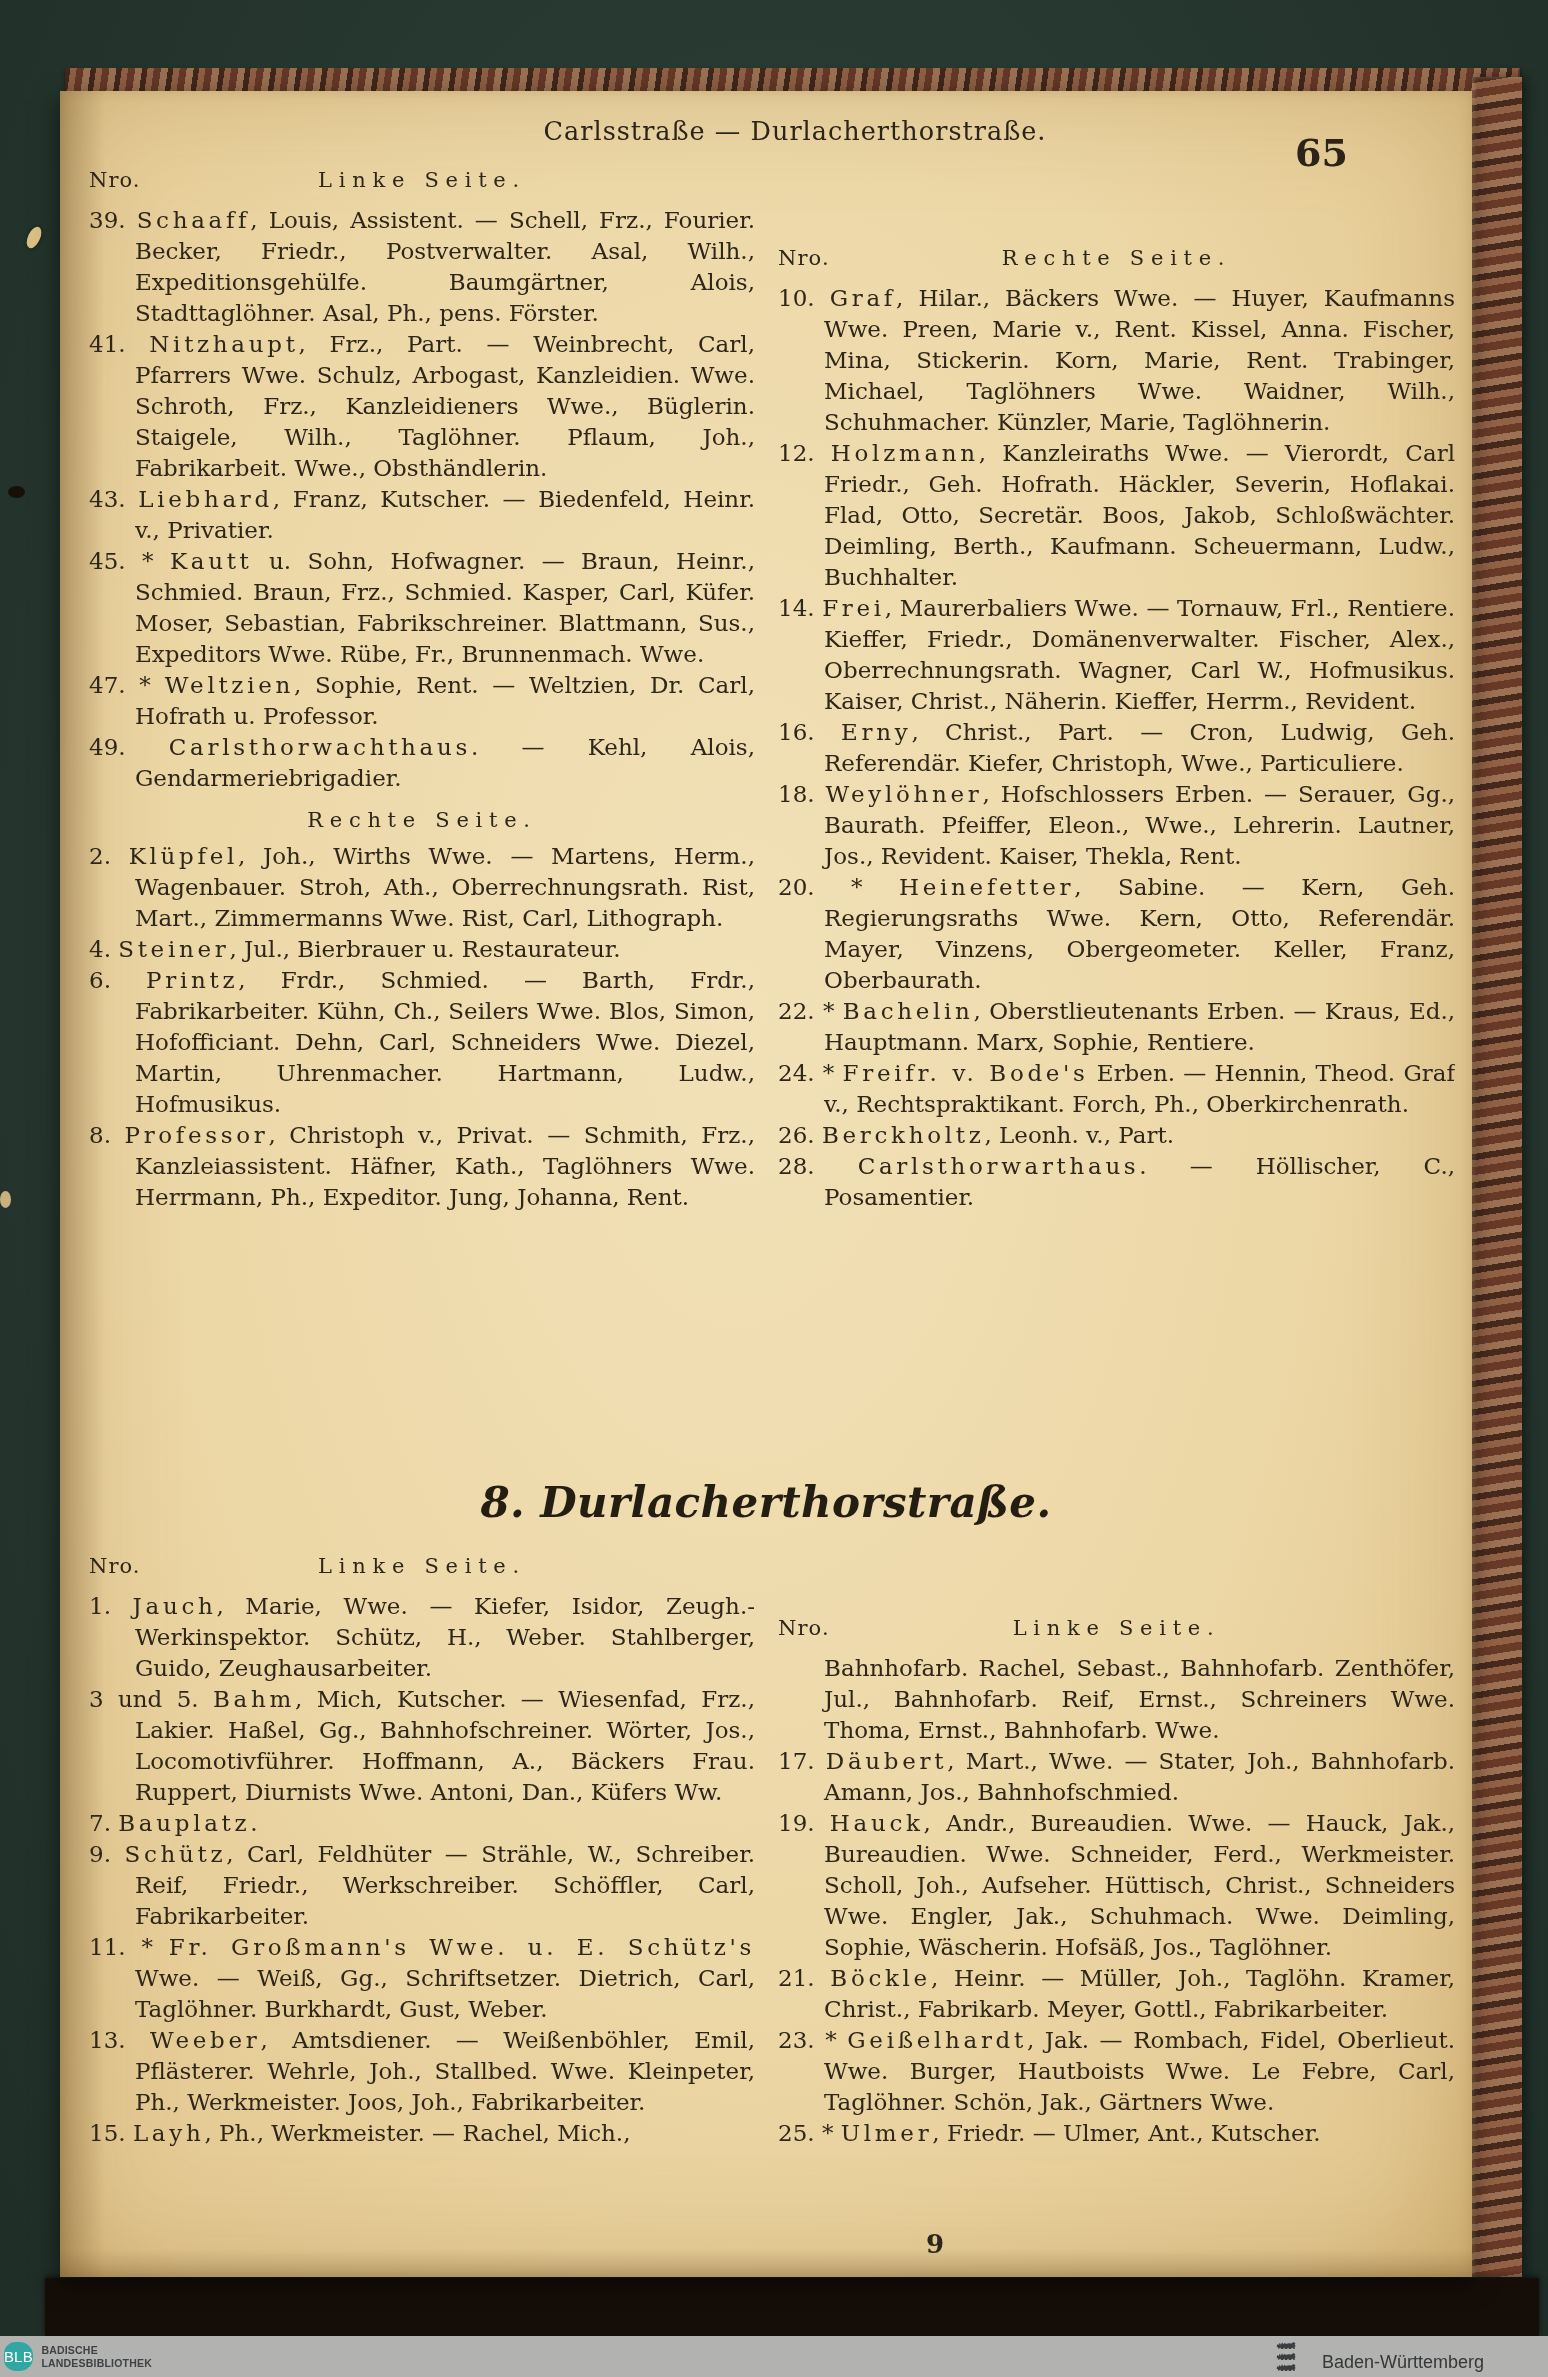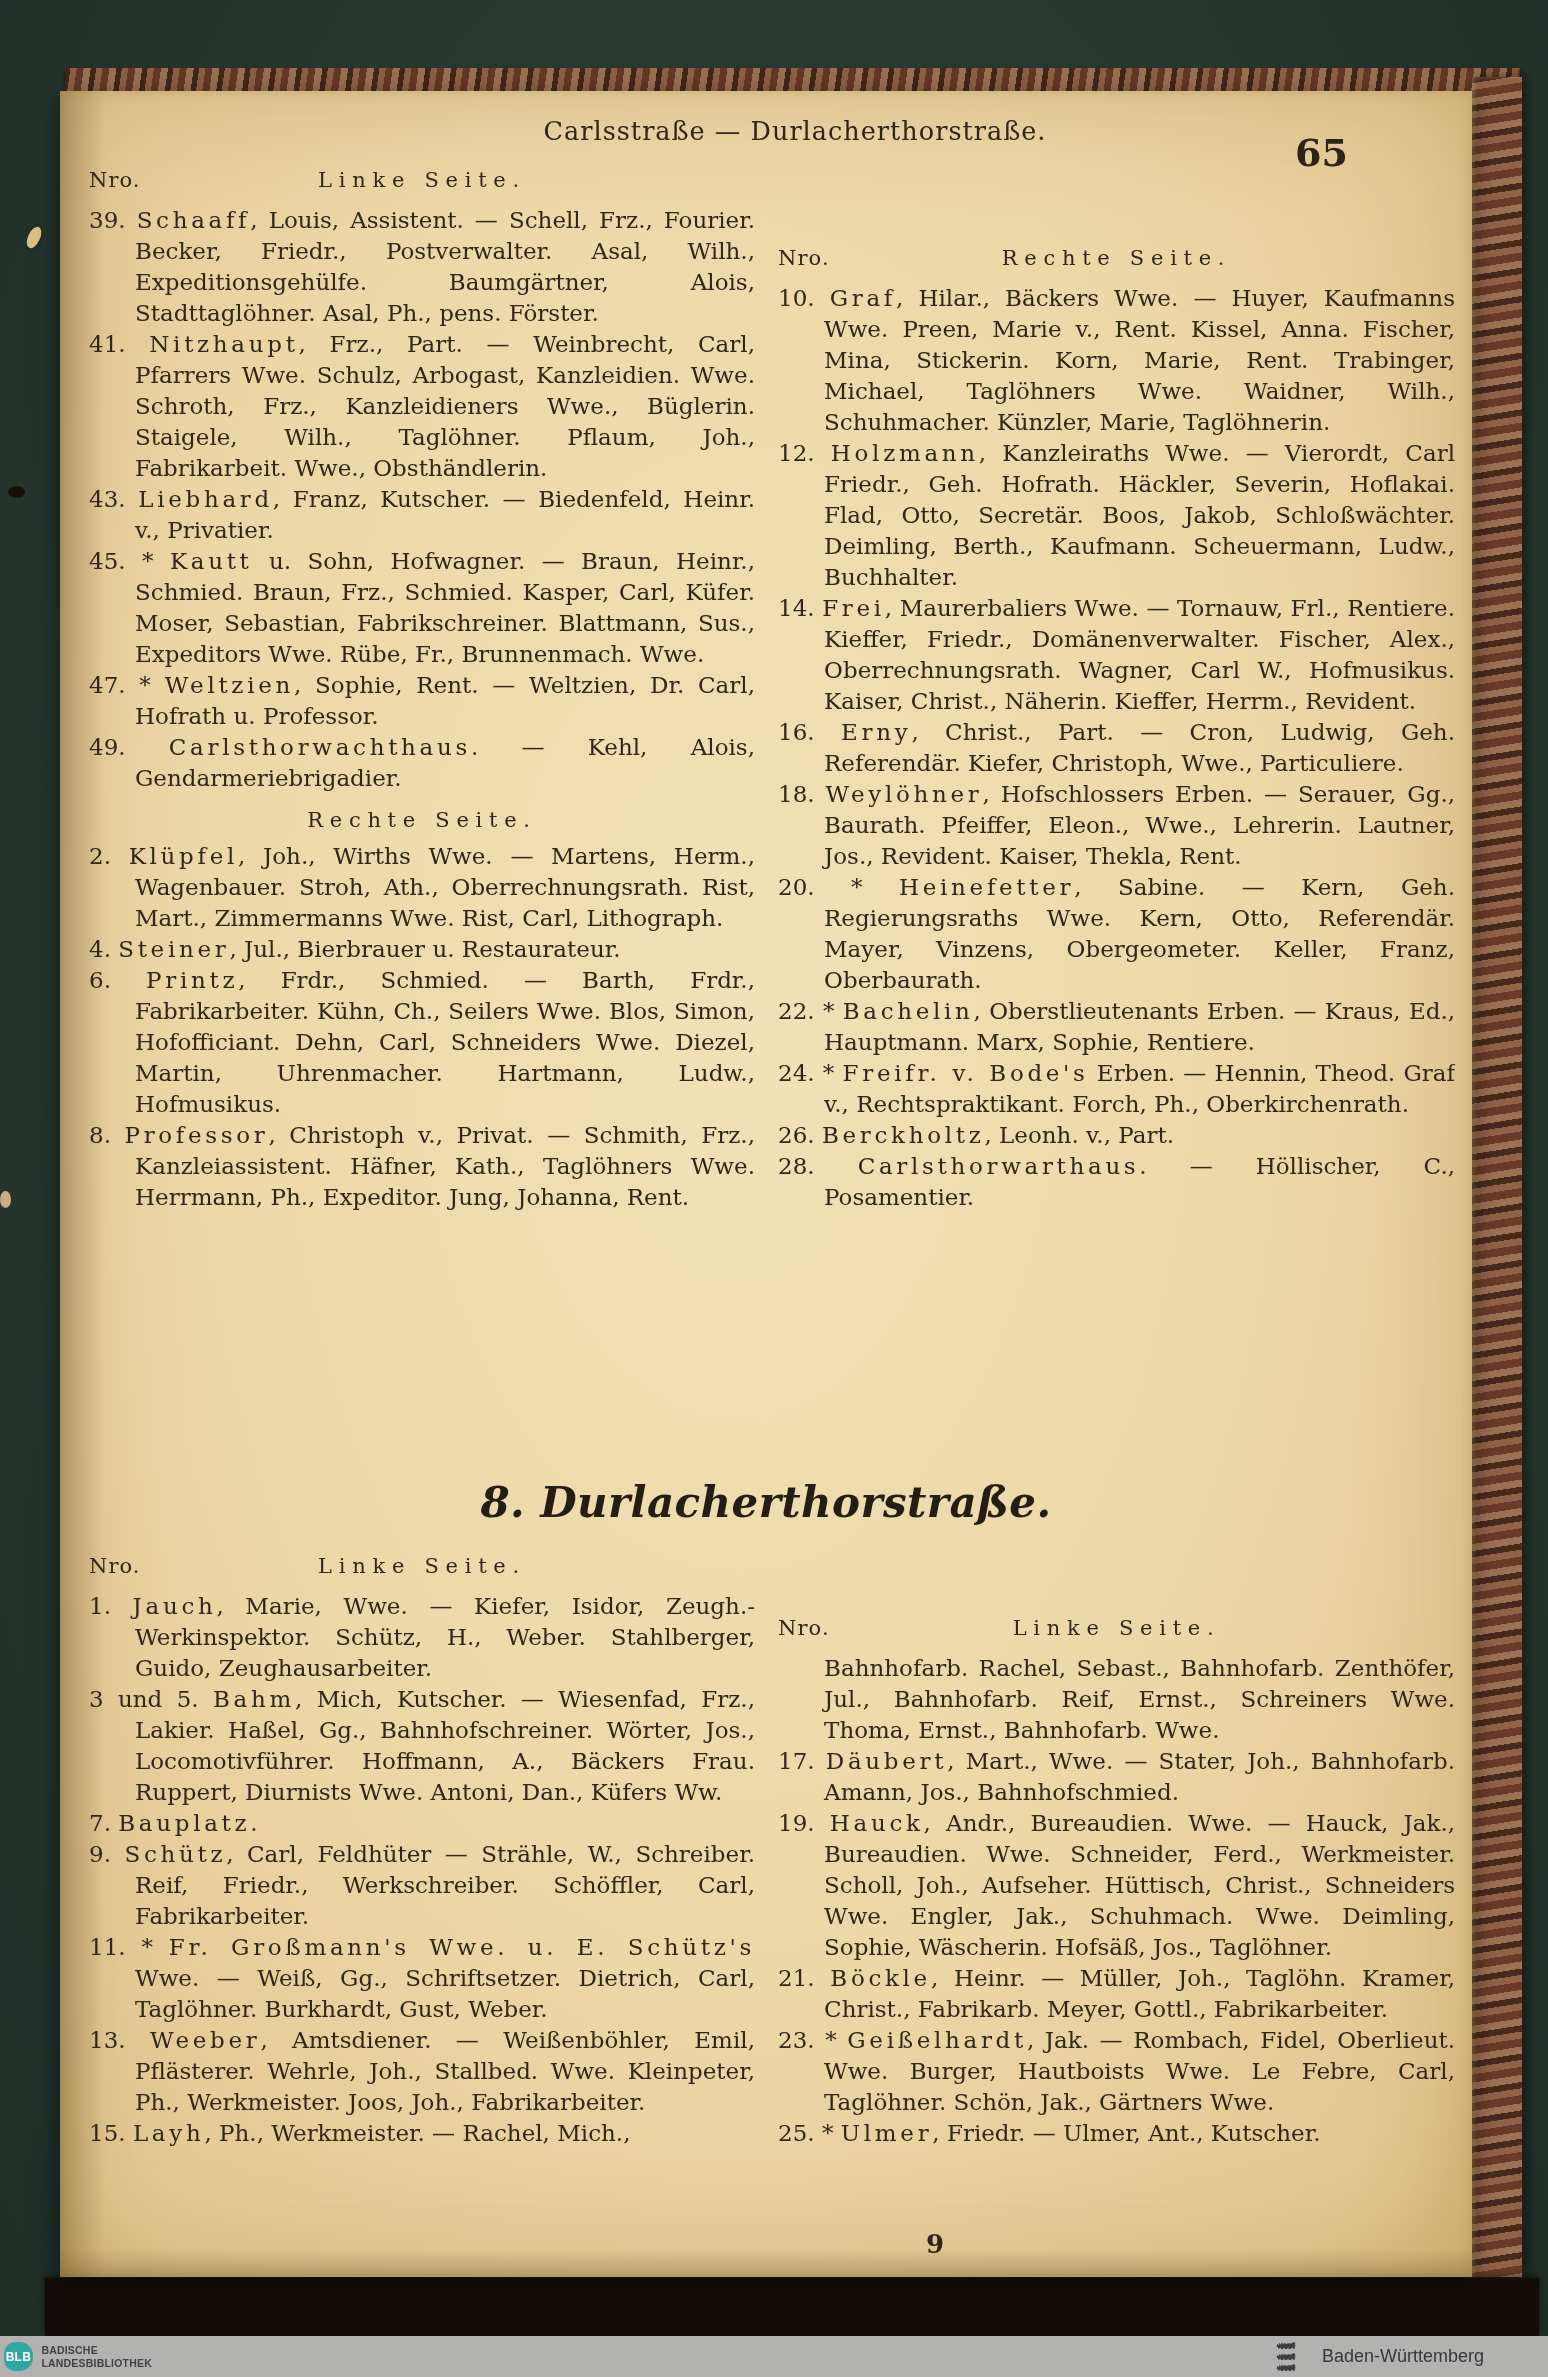--- a/index.html
+++ b/index.html
@@ -56,23 +56,23 @@
   .subhead{text-align:center;font-size:21px;letter-spacing:.32em;margin:14px 0 9.3px;}
 
   .street-heading{position:absolute;top:1387px;left:0;width:100%;text-align:center;
                   font-size:42px;font-weight:bold;letter-spacing:.01em;color:#241d12;font-style:italic;}
 
   
   .watermark-bar{position:absolute;left:0;top:2336px;width:1548px;height:41px;background:#b2b2b0;
                  display:flex;align-items:center;font-family:"Liberation Sans", sans-serif;}
   .blb-badge{width:29px;height:29px;margin-left:3.9px;background:#2fa7a3;border-radius:40% 46% 46% 40%;
              display:flex;align-items:center;justify-content:center;flex:0 0 auto;}
-  .blb-badge span{color:#fff;font-size:12px;font-weight:bold;letter-spacing:0.2px;}
+  .blb-badge span{color:#fff;font-size:15px;font-weight:normal;letter-spacing:0.2px;}
   .lib-name{margin-left:8.5px;color:#3e4245;font-weight:bold;font-size:10.5px;line-height:12.4px;letter-spacing:0.2px;}
-  .bw{margin-left:auto;margin-right:64px;display:flex;align-items:center;color:#353839;gap:16px;}
+  .bw{margin-left:auto;margin-right:64px;display:flex;align-items:flex-end;color:#353839;gap:16px;}
   .bw svg{display:block;margin-right:9.3px;}
   .bw .state{font-size:18px;}
 </style>
 </head>
 <body>
 
 <div class="stage">
   <div class="top-edge"></div>
   <div class="fore-edge"></div>
   <div class="black-band"></div>

